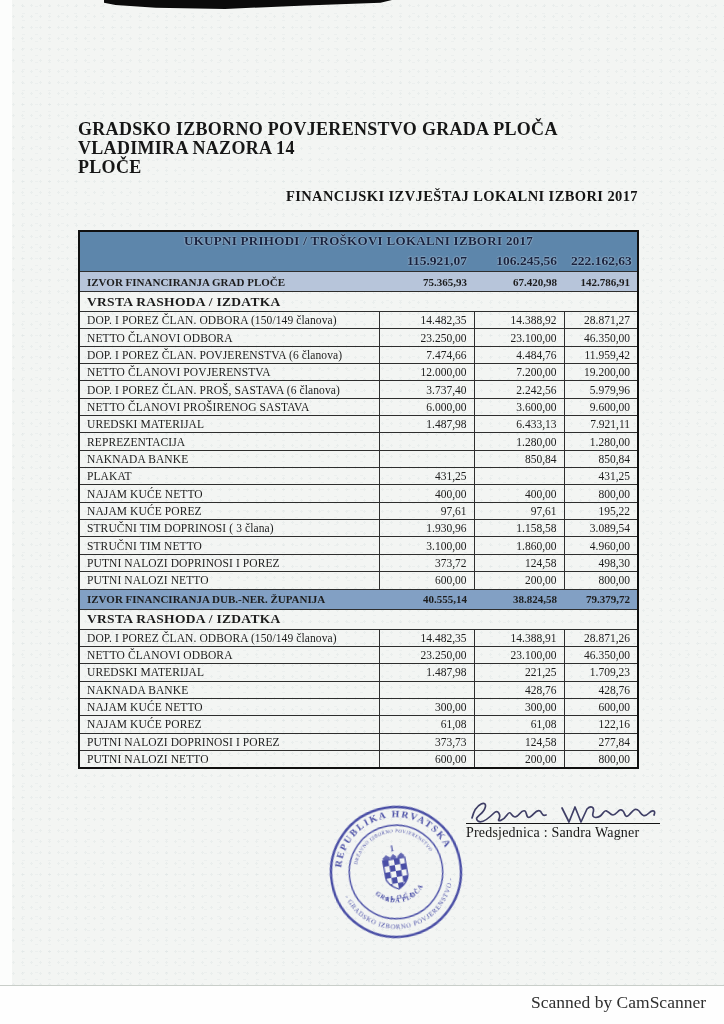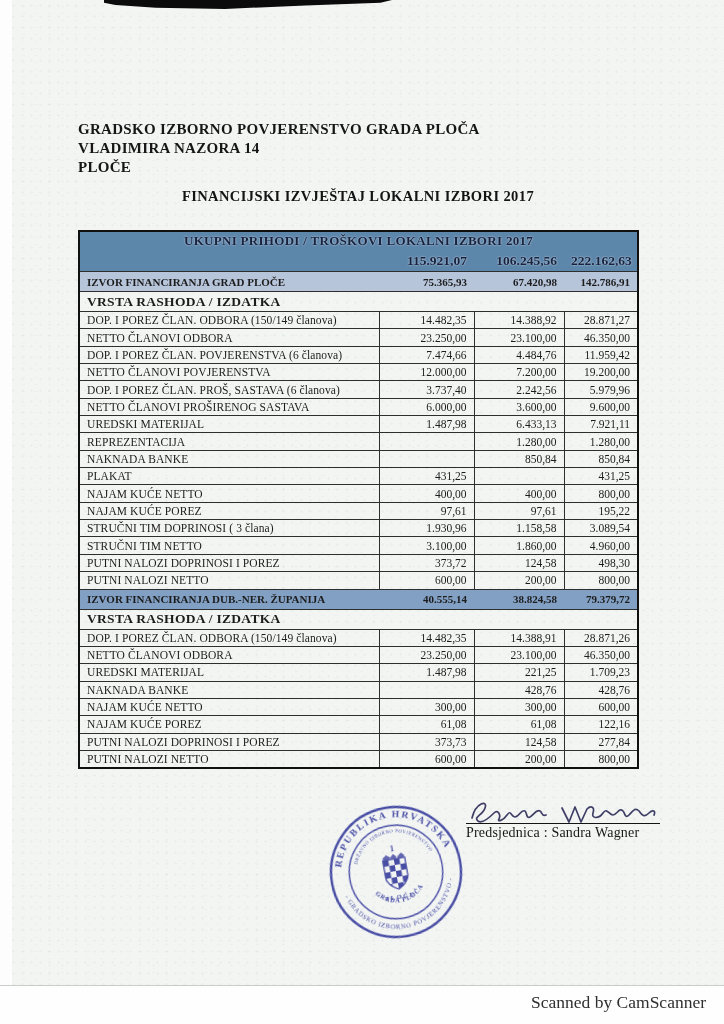--- a/index.html
+++ b/index.html
@@ -8,23 +8,23 @@
        background:#fdfdfc;}
   .page{position:absolute;inset:0;background:var(--paper,#f3f5f3);
         background-image:
           radial-gradient(rgba(110,140,150,0.07) 1px, transparent 1.2px),
           radial-gradient(rgba(90,120,140,0.05) 1px, transparent 1.2px);
         background-size:9px 11px,13px 7px;background-position:0 0,4px 3px;}
   .edge-left{position:absolute;left:0;top:0;width:12px;height:100%;background:#fcfdfc;}
   .scan-wedge{position:absolute;left:104px;top:0;width:288px;height:9px;background:#0b0b0b;
       clip-path:polygon(0% 0%,100% 0%,96% 30%,70% 60%,42% 100%,18% 85%,4% 55%,0% 30%);}
   
-  .org-block{position:absolute;left:78px;top:120px;font-weight:bold;font-size:15px;
+  .org-block{position:absolute;left:78px;top:120px;font-weight:bold;font-size:18px;
              line-height:19px;color:#161616;letter-spacing:.3px;}
-  .doc-title{position:absolute;left:78px;top:188px;width:560px;text-align:center;
+  .doc-title{position:absolute;left:78px;top:188px;width:560px;text-align:right;
              font-weight:bold;font-size:14.5px;color:#141414;letter-spacing:.4px;}
   
   table.fin{position:absolute;left:78px;top:230px;width:559px;border-collapse:collapse;
             table-layout:fixed;border:2px solid #101010;font-size:12px;color:#1c1c1c;}
   table.fin td{padding:0 7px;overflow:hidden;white-space:nowrap;border:1px solid #2e2e2e;}
   tr.hdr td{background:var(--header_blue,#5d86ab);color:var(--header_text,#17223f);
             font-weight:bold;border-left:none;border-right:none;border-top:none;border-bottom:none;
             text-shadow:0 0 2px rgba(255,255,255,.75);}
   tr.hdr-title td{text-align:center;font-size:13px;height:18px;letter-spacing:.3px;}
   tr.hdr-cols td{height:17px;font-size:13px;}

